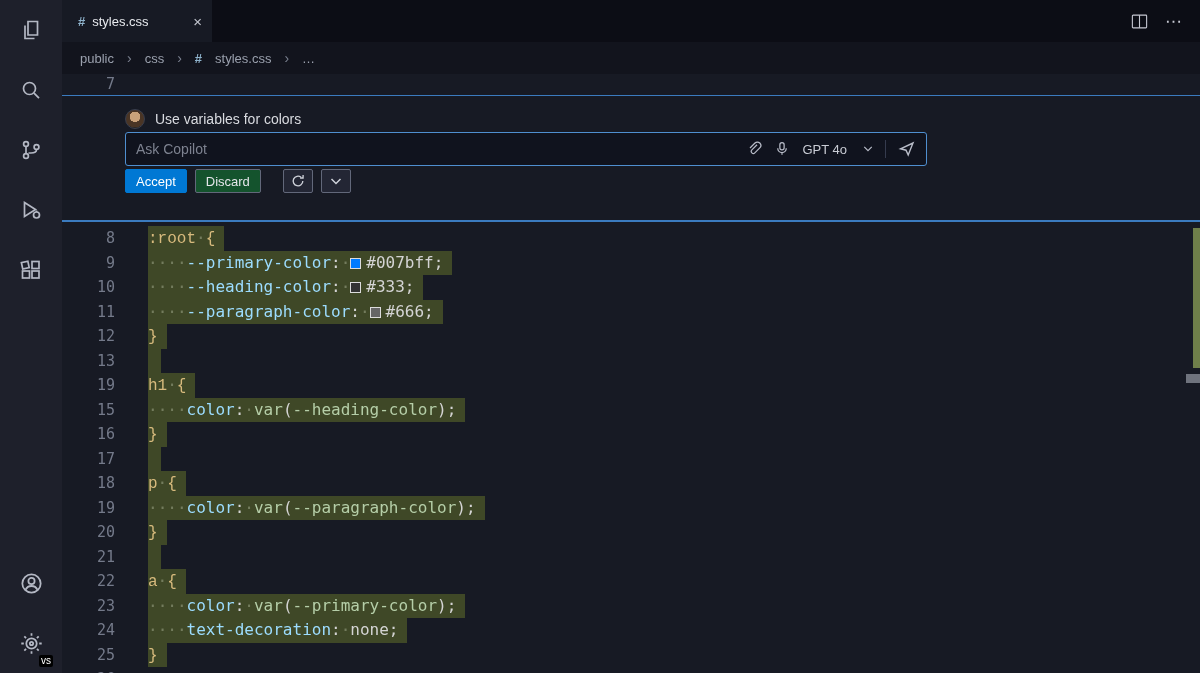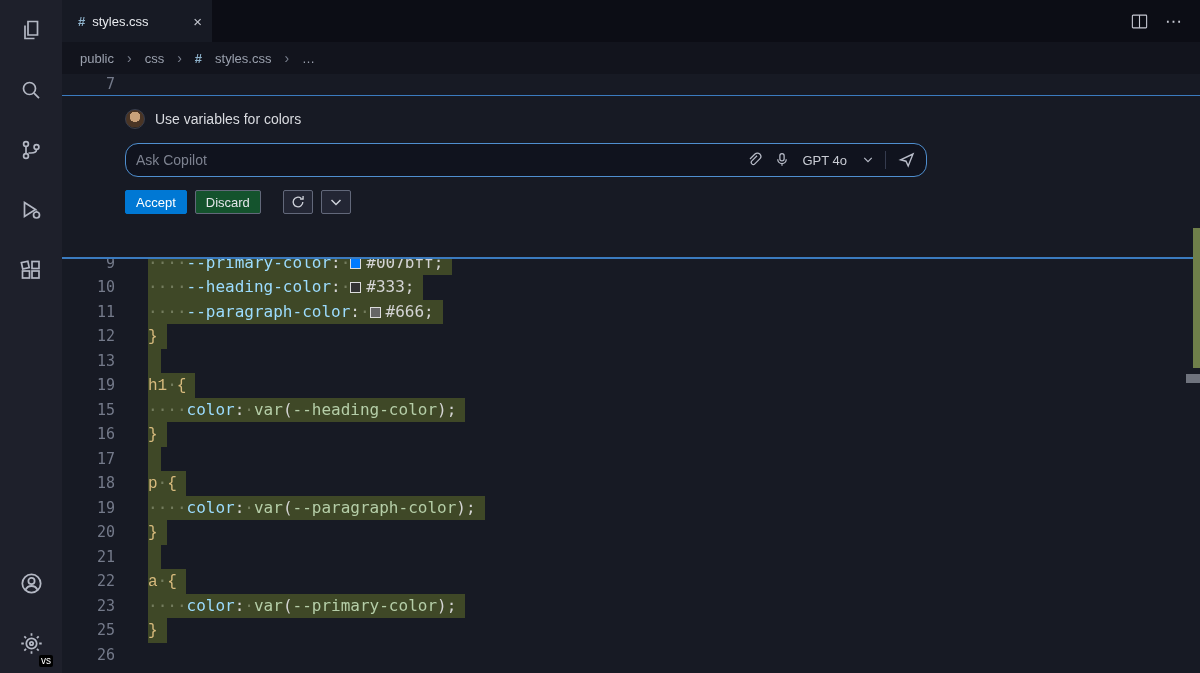--- a/index.html
+++ b/index.html
@@ -50,38 +50,38 @@
   .t-prop  { color:#9cdcfe; }
   .t-punct { color:#d4d4d4; }
   .t-val   { color:#d4d4d4; }
   .t-fn    { color:#b5cea8; }
   .t-arg   { color:#b5cea8; }
   .t-ws    { color:rgba(222,230,204,0.33); }
   .swatch  { display:inline-block; width:11px; height:11px; border:1px solid #dcdcdc;
     margin-right:5px; vertical-align:-1px; cursor:pointer; }
 
   
-  .inline-chat { position:absolute; left:62px; right:0; top:95px; height:164px; background:#171a24;
+  .inline-chat { position:absolute; left:62px; right:0; top:95px; height:127px; background:#171a24;
     border-top:1px solid var(--focus_border,#3b7bbf); border-bottom:2px solid var(--focus_border,#3b7bbf);
     padding-left:63px; z-index:3; }
   .ic-prompt-row { display:flex; align-items:center; gap:10px; margin-top:13px; }
   .avatar { width:20px; height:20px; border-radius:50%;
     background:radial-gradient(circle at 50% 38%, #caa27a 0 36%, #4a3525 37% 72%, #2c2620 73%);
     border:1px solid #3a3f4e; }
   .ic-prompt-text { color:#d9dbe0; font-size:14px; }
-  .ic-input-row { margin-top:14px; width:802px; height:34px; background:#10131e;
-    border:1px solid #4f8fd0; border-radius:13px; display:flex; align-items:center; padding:0 10px; }
+  .ic-input-row { margin-top:3px; width:802px; height:34px; background:#10131e;
+    border:1px solid #4f8fd0; border-radius:3px; display:flex; align-items:center; padding:0 10px; }
   .ic-input { flex:1; background:transparent; border:none; outline:none; color:#e0e2e8;
     font-size:14px; font-family:"Liberation Sans", sans-serif; }
   .ic-input::placeholder { color:#7d8290; }
   .ic-right { display:flex; align-items:center; gap:12px; }
   .ic-right svg { stroke:#b8bcc8; fill:none; stroke-width:1.4; cursor:pointer; }
   .model-sel { display:flex; align-items:center; gap:16px; color:#c9ccd4; font-size:13px; cursor:pointer; }
   .ic-divider { width:1px; height:18px; background:#353b4e; }
-  .ic-buttons { margin-top:13px; display:flex; align-items:center; gap:8px; }
+  .ic-buttons { margin-top:3px; display:flex; align-items:center; gap:8px; }
   .btn { height:24px; font-size:13px; border-radius:2px; cursor:pointer; display:inline-flex;
     align-items:center; padding:0 10px; font-family:"Liberation Sans", sans-serif; }
   .btn-accept { background:var(--accent,#0078d4); border:1px solid var(--accent,#0078d4); color:#ffffff; }
   .btn-secondary { background:#14532d; border:1px solid #62687a; color:#e4e6ea; }
   .icon-btn { width:30px; height:24px; background:#232634; border:1px solid #62687a; border-radius:2px;
     display:inline-flex; align-items:center; justify-content:center; cursor:pointer; }
   .icon-btn svg { stroke:#cfd2da; fill:none; stroke-width:1.5; }
   .gap-lg { width:6px; }
 
   
@@ -233,20 +233,21 @@
       <div class="code-line"><div class="gutter">19</div><div class="line-content"><span class="added"><span class="t-sel">h1</span><span class="t-ws">·</span><span class="t-sel">{</span></span></div></div>
       <div class="code-line"><div class="gutter">15</div><div class="line-content"><span class="added"><span class="t-ws">····</span><span class="t-prop">color</span><span class="t-punct">:</span><span class="t-ws">·</span><span class="t-fn">var</span><span class="t-punct">(</span><span class="t-arg">--heading-color</span><span class="t-punct">)</span><span class="t-punct">;</span></span></div></div>
       <div class="code-line"><div class="gutter">16</div><div class="line-content"><span class="added"><span class="t-sel">}</span></span></div></div>
       <div class="code-line"><div class="gutter">17</div><div class="line-content"><span class="added empty"></span></div></div>
       <div class="code-line"><div class="gutter">18</div><div class="line-content"><span class="added"><span class="t-sel">p</span><span class="t-ws">·</span><span class="t-sel">{</span></span></div></div>
       <div class="code-line"><div class="gutter">19</div><div class="line-content"><span class="added"><span class="t-ws">····</span><span class="t-prop">color</span><span class="t-punct">:</span><span class="t-ws">·</span><span class="t-fn">var</span><span class="t-punct">(</span><span class="t-arg">--paragraph-color</span><span class="t-punct">)</span><span class="t-punct">;</span></span></div></div>
       <div class="code-line"><div class="gutter">20</div><div class="line-content"><span class="added"><span class="t-sel">}</span></span></div></div>
       <div class="code-line"><div class="gutter">21</div><div class="line-content"><span class="added empty"></span></div></div>
       <div class="code-line"><div class="gutter">22</div><div class="line-content"><span class="added"><span class="t-sel">a</span><span class="t-ws">·</span><span class="t-sel">{</span></span></div></div>
       <div class="code-line"><div class="gutter">23</div><div class="line-content"><span class="added"><span class="t-ws">····</span><span class="t-prop">color</span><span class="t-punct">:</span><span class="t-ws">·</span><span class="t-fn">var</span><span class="t-punct">(</span><span class="t-arg">--primary-color</span><span class="t-punct">)</span><span class="t-punct">;</span></span></div></div>
+      <div class="code-line"><div class="gutter">24</div><div class="line-content"><span class="added"><span class="t-ws">····</span><span class="t-prop">text-decoration</span><span class="t-punct">:</span><span class="t-ws">·</span><span class="t-val">none</span><span class="t-punct">;</span></span></div></div>
       <div class="code-line"><div class="gutter">25</div><div class="line-content"><span class="added"><span class="t-sel">}</span></span></div></div>
       <div class="code-line"><div class="gutter">26</div><div class="line-content"><span class="plain"></span></div></div>
     </div>
 
   <div class="ov-added"></div>
   <div class="sb-thumb"></div>
 
 </div>
 
 </body></html>

